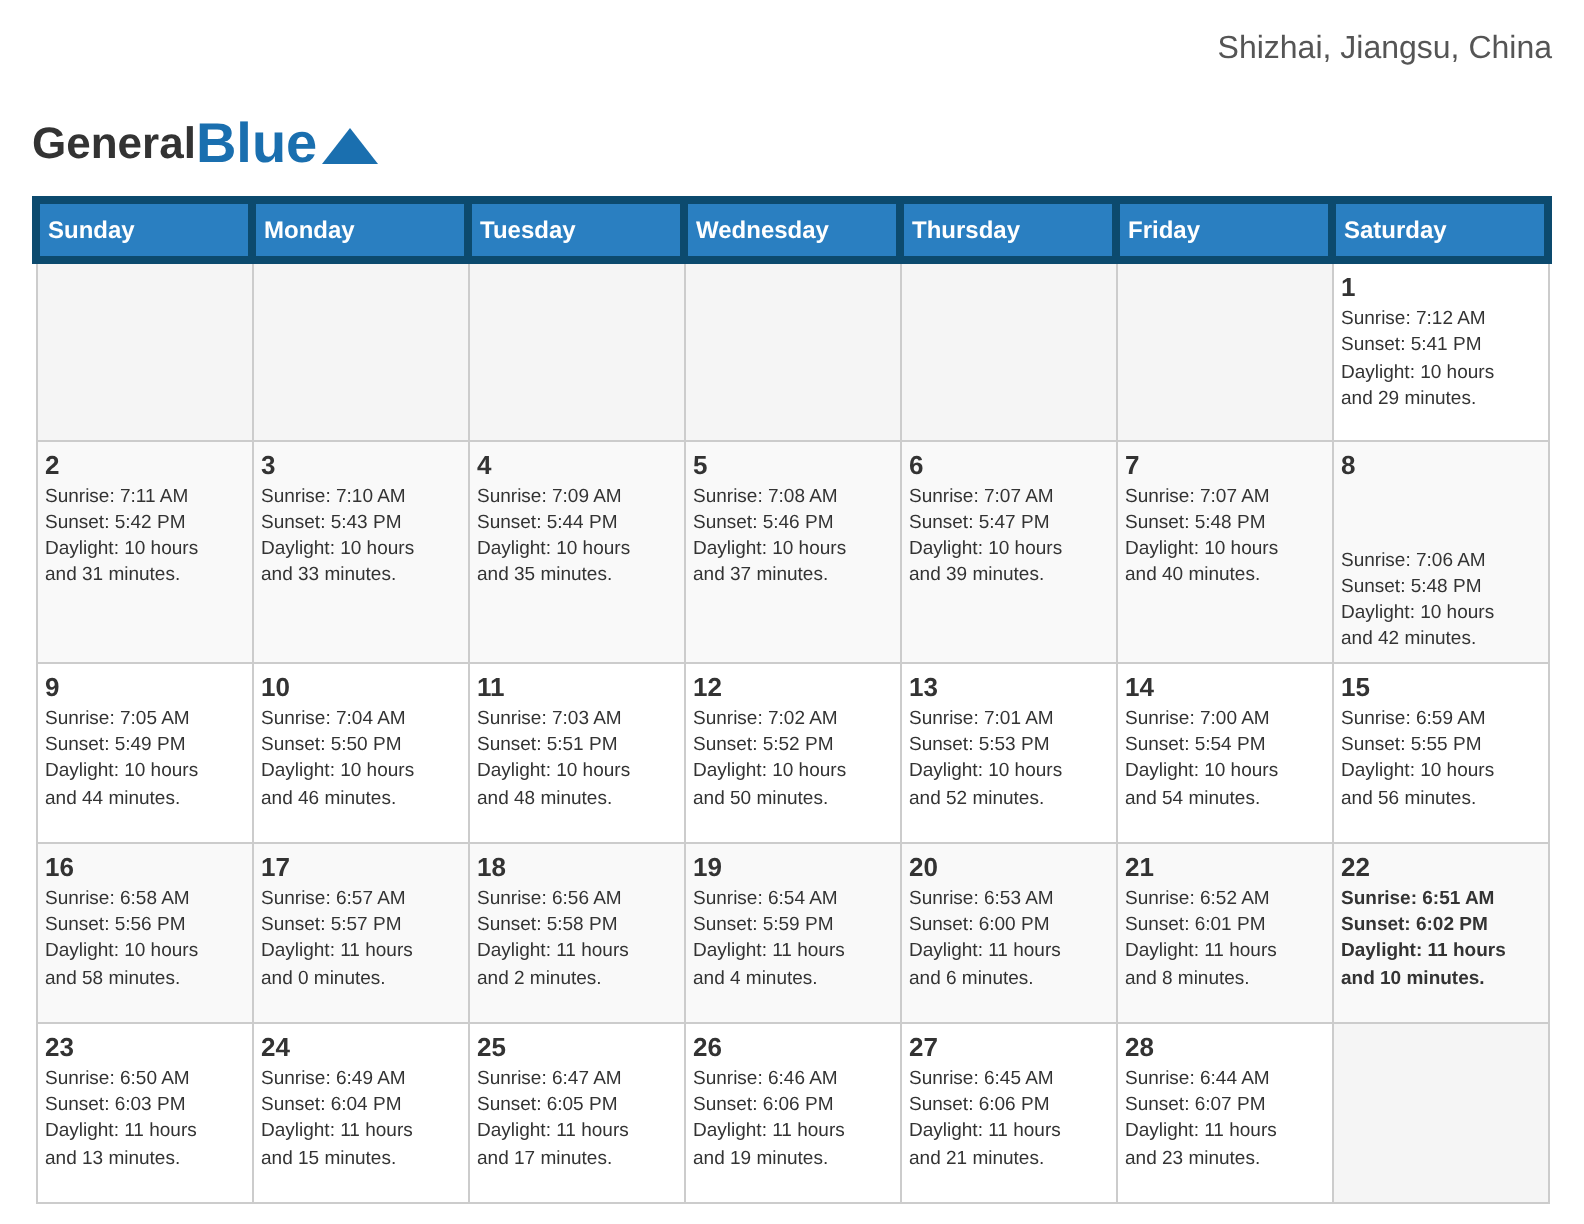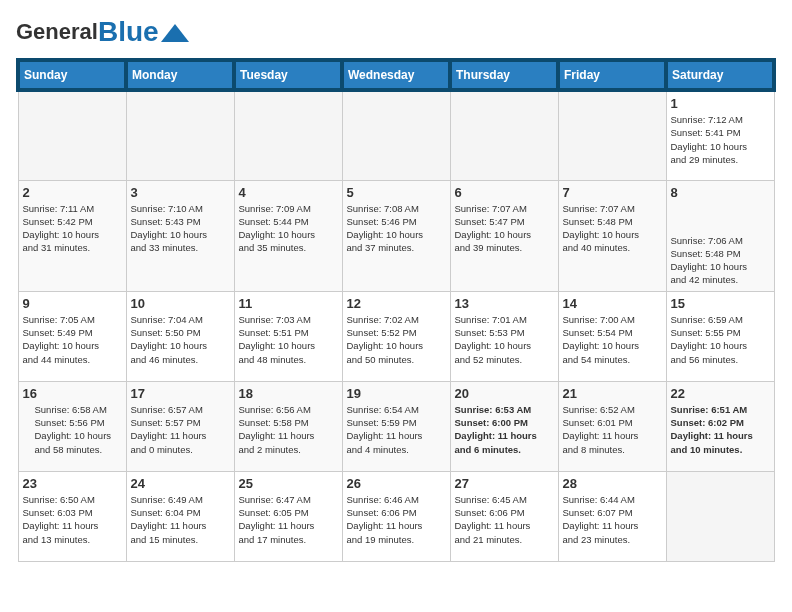--- a/index.html
+++ b/index.html
@@ -13,20 +13,21 @@
     .header {
       display: flex;
       justify-content: space-between;
       align-items: flex-start;
       margin-bottom: 10px;
     }
     .logo {
       display: flex;
       flex-direction: column;
       align-items: flex-start;
+      margin-top: 40px;
     }
     .title-block {
       text-align: right;
     }
     .month-title {
       font-size: 32px;
       font-weight: bold;
       color: #333;
     }
     .location {
@@ -82,20 +83,21 @@
   <div class="logo">
     <div style="display:flex;align-items:center;">
       <span style="font-size:22px;font-weight:bold;color:#333;">General</span>
       <span style="font-size:28px;font-weight:bold;color:#1a6faf;">Blue</span>
       <svg width="28" height="18" viewBox="0 0 28 18" style="margin-left:2px;margin-top:2px;">
         <polygon points="0,18 14,0 28,18" fill="#1a6faf"></polygon>
       </svg>
     </div>
   </div>
   <div class="title-block">
+    <div class="location">Shizhai, Jiangsu, China</div>
   </div>
 </div>
 
 <table>
   <thead>
     <tr>
     <th>Sunday</th>
         <th>Monday</th>
         <th>Tuesday</th>
         <th>Wednesday</th>
@@ -218,21 +220,21 @@
           <span class="day-number">15</span>
           <div class="day-info" style="white-space: pre-line;">Sunrise: 6:59 AM
 Sunset: 5:55 PM
 Daylight: 10 hours
 and 56 minutes.</div>
         </td>
       </tr>
       <tr>
         <td>
           <span class="day-number">16</span>
-          <div class="day-info" style="white-space: pre-line; margin-left: 12px;">Sunrise: 6:58 AM
+          <div class="day-info" style="white-space: pre-line;">Sunrise: 6:58 AM
 Sunset: 5:56 PM
 Daylight: 10 hours
 and 58 minutes.</div>
         </td>
         <td>
           <span class="day-number">17</span>
           <div class="day-info" style="white-space: pre-line;">Sunrise: 6:57 AM
 Sunset: 5:57 PM
 Daylight: 11 hours
 and 0 minutes.</div>
@@ -246,21 +248,21 @@
         </td>
         <td>
           <span class="day-number">19</span>
           <div class="day-info" style="white-space: pre-line;">Sunrise: 6:54 AM
 Sunset: 5:59 PM
 Daylight: 11 hours
 and 4 minutes.</div>
         </td>
         <td>
           <span class="day-number">20</span>
-          <div class="day-info" style="white-space: pre-line; font-weight: bold;">Sunrise: 6:53 AM
+          <div class="day-info" style="white-space: pre-line;">Sunrise: 6:53 AM
 Sunset: 6:00 PM
 Daylight: 11 hours
 and 6 minutes.</div>
         </td>
         <td>
           <span class="day-number">21</span>
           <div class="day-info" style="white-space: pre-line;">Sunrise: 6:52 AM
 Sunset: 6:01 PM
 Daylight: 11 hours
 and 8 minutes.</div>

